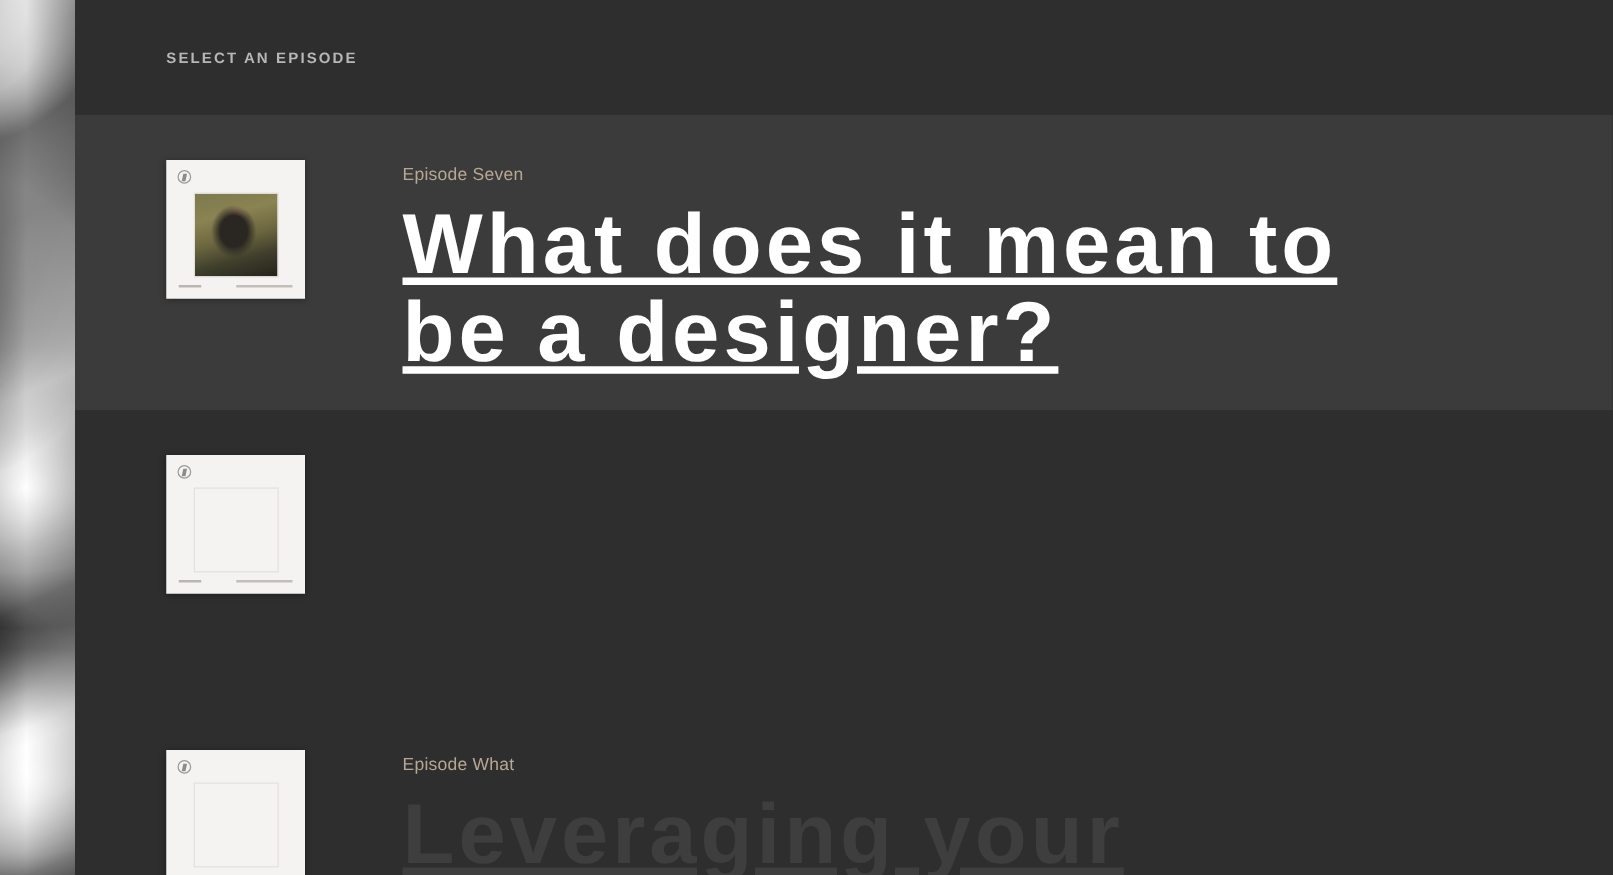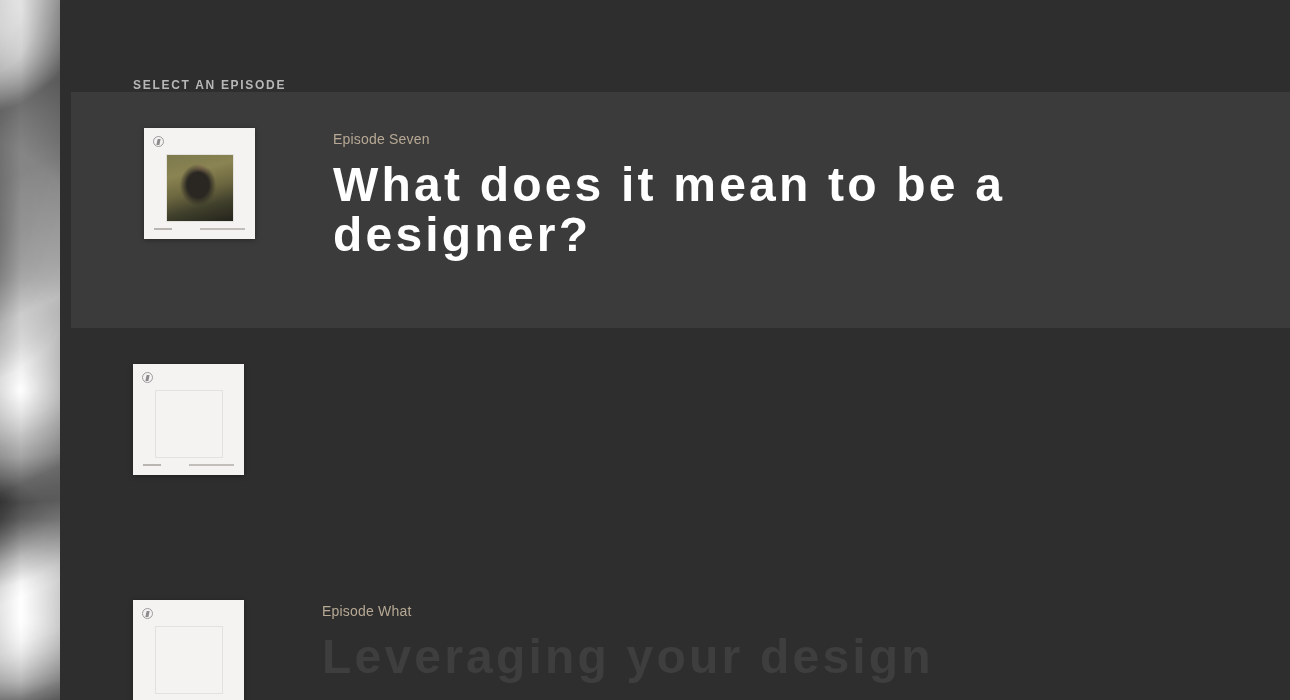--- a/index.html
+++ b/index.html
@@ -40,40 +40,40 @@
     position:absolute; inset:0;
     background:linear-gradient(90deg, rgba(0,0,0,.10) 0%, rgba(0,0,0,0) 35%, rgba(0,0,0,.18) 100%);
   }
 
   
   #panel { position:absolute; left:60px; top:0; width:1230px; height:700px; }
 
   #header-band {
     position:relative;
     height:92px; background:#2e2e2e;
-    display:flex; align-items:flex-end;
+    display:flex; align-items:center;
   }
   #header-label {
     margin-left:73px;
     color:#b7b7b7;
     font-size:12px; font-weight:bold;
     letter-spacing:1.7px;
     text-transform:uppercase;
     white-space:nowrap;
   }
 
   .episode-row {
     position:relative;
     display:flex; align-items:flex-start;
     background:#2e2e2e;
     padding:36px 0 0 0;
     height:236px;
     overflow:hidden;
   }
-  .episode-row.active { background:#3b3b3b;margin-left:11px; }
+  .episode-row.active { background:#3b3b3b; }
 
   
   .thumb {
     flex:0 0 auto;
     margin-left:73px;
     width:111px; height:111px;
     background:#f4f3f1;
     box-shadow:0 1px 5px rgba(0,0,0,.35);
     position:relative;
   }
@@ -123,26 +123,27 @@
 
   
   .ep-text { margin-left:78px; padding-top:3px; flex:1 1 auto; min-width:0; }
   .ep-label {
     color:#b6a894;
     font-size:14px; font-weight:normal;
     letter-spacing:.2px;
     margin-bottom:13px;
   }
   .ep-title {
-    font-size:48px;
+    font-size:68px;
     font-weight:bold;
     line-height:1.04;
     letter-spacing:3.2px;
     color:#3e3e3e;
     max-width:800px;
+    text-decoration:underline;
   }
   .episode-row.active .ep-title { color:#ffffff; }
 </style>
 </head>
 <body>
 
 <div id="photo-strip">
   <div class="ph"></div>
   <div class="sheen"></div>
 </div>

